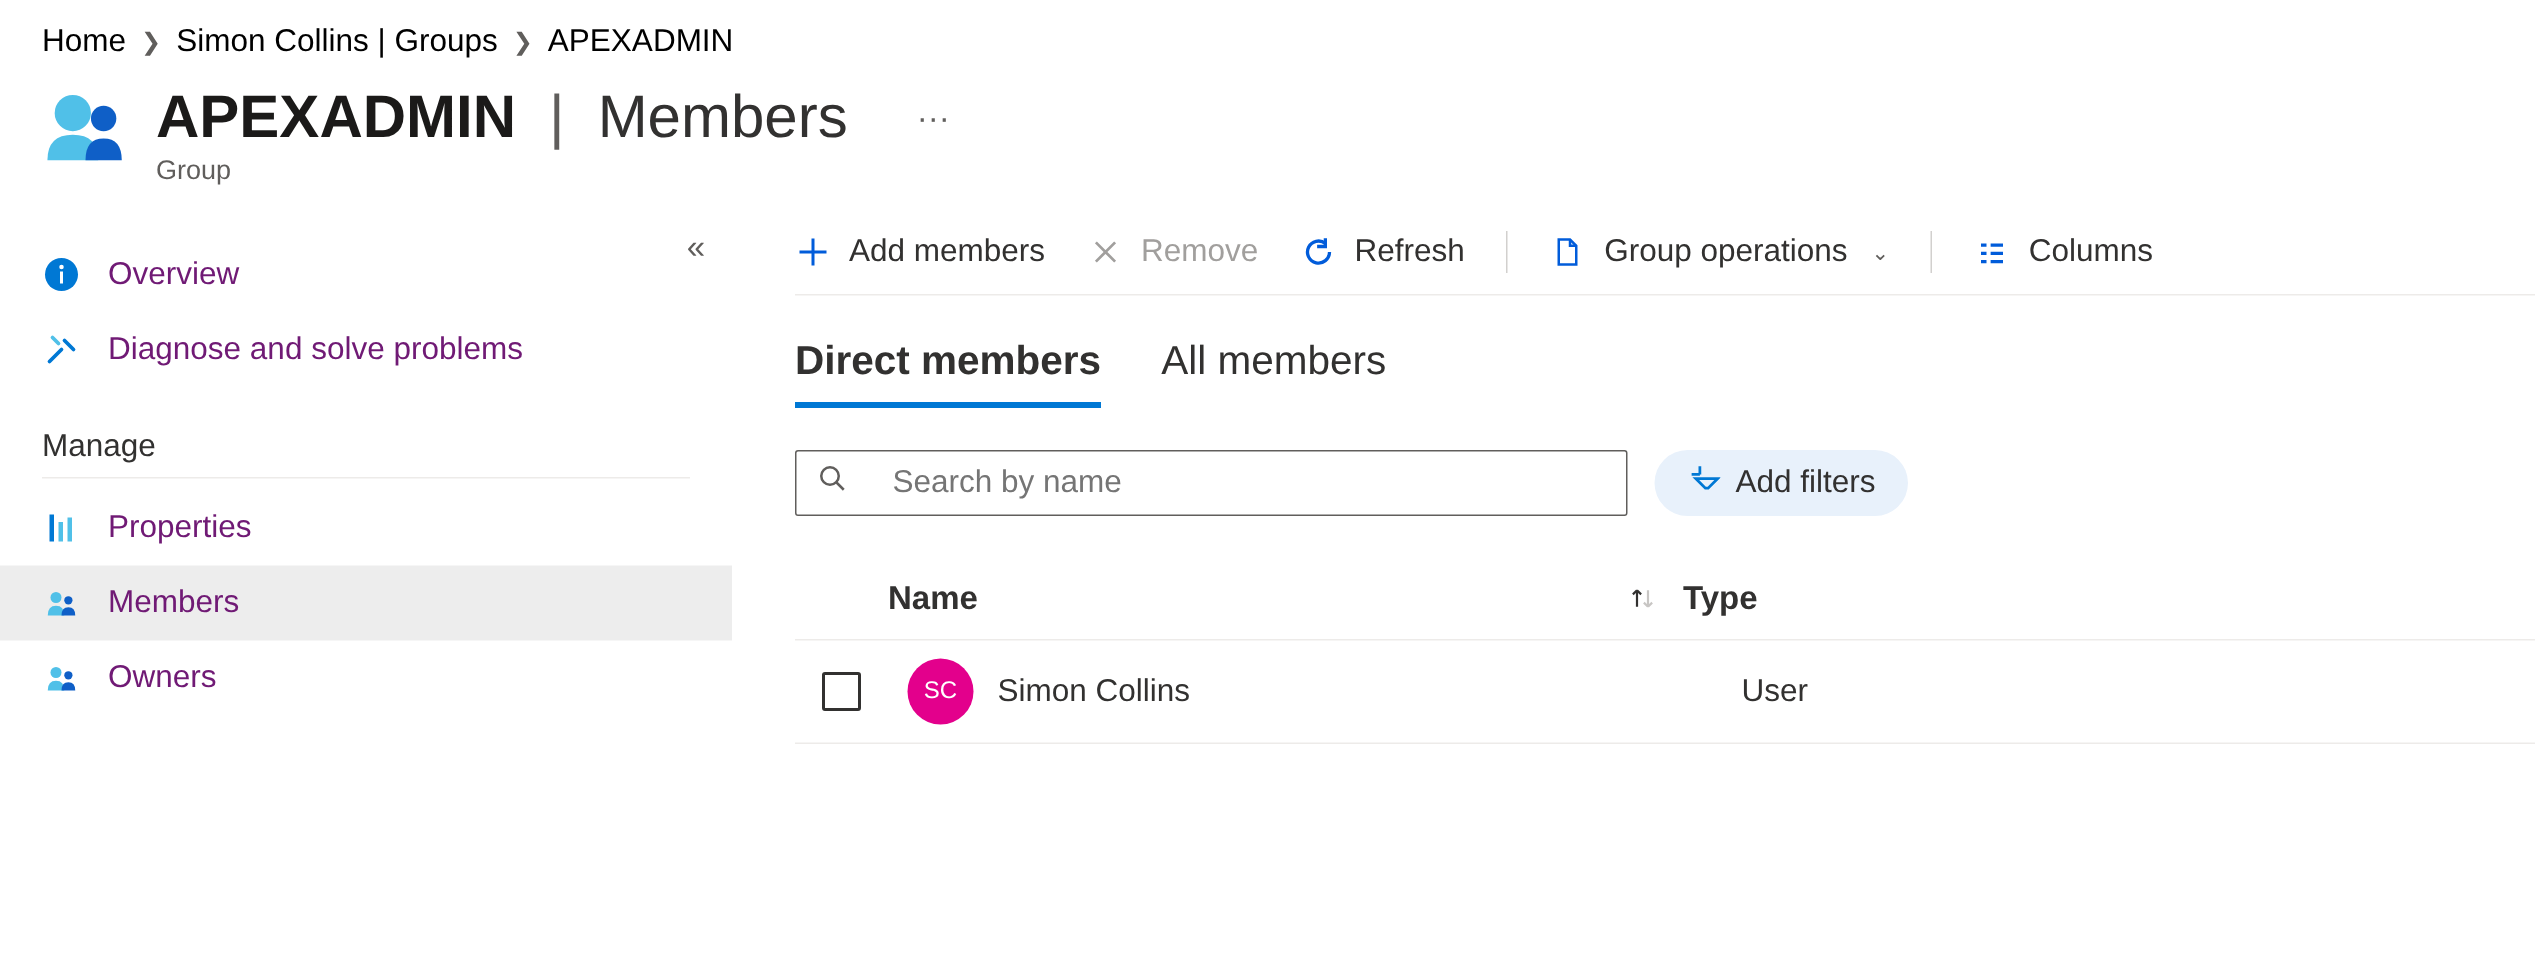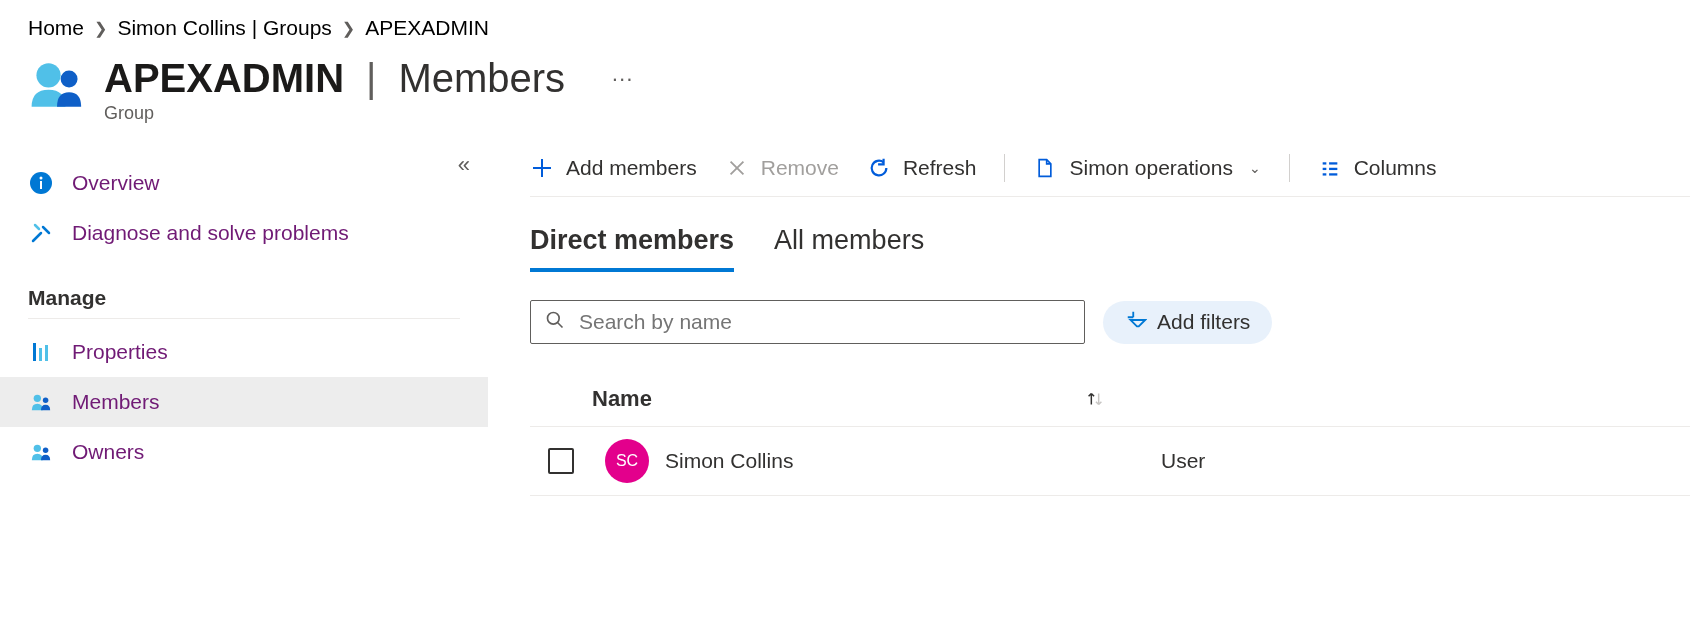--- a/index.html
+++ b/index.html
@@ -55,21 +55,21 @@
     padding: 12px 28px;
     font-size: 21px;
     cursor: pointer;
     color: #701a75;
   }
   .side-item-active { background: #ededed; }
   .side-icon { width: 26px; height: 26px; display:flex; align-items:center; justify-content:center; flex:none; }
   .side-heading {
     padding: 28px 28px 8px;
     font-size: 21px;
-    font-weight: 700;
+    font-weight: 400;
     color: #323130;
     border-bottom: 1px solid #edebe9;
     margin: 0 28px 8px;
     padding-left:0; padding-right:0;
   }
 
   .main { flex:1; padding: 0 0 0 42px; }
   .toolbar {
     display: flex;
     align-items: center;
@@ -90,21 +90,21 @@
 
   .tabs {
     display:flex; gap:40px; padding: 28px 0 0; font-size:27px;
   }
   .tab { padding-bottom: 12px; cursor:pointer; color:#323130; }
   .tab.active { font-weight:600; border-bottom: 4px solid #0078d4; }
   .searchrow {
     display:flex; align-items:center; gap:18px; padding: 28px 0 12px;
   }
   .searchbox {
-    display:flex; align-items:center; gap:12px;
+    display:flex; align-items:center; gap:28px;
     border:1px solid #605e5c; padding: 8px 14px; width:555px; font-size:21px;
     color:#605e5c; border-radius:2px;
   }
   .searchbox input {
     border:none; outline:none; font-size:21px; flex:1; background:transparent;
   }
   .addfilters {
     display:flex; align-items:center; gap:10px;
     background:#e8f1fb; padding:8px 22px; border-radius:22px;
     font-size:21px; cursor:pointer;
@@ -253,21 +253,21 @@
         <span>Refresh</span>
       </div>
       <div class="vsep"></div>
       <div class="tool">
         <span class="ticon blue">
           <svg viewBox="0 0 24 24" width="20" height="24">
               <path d="M5 2h9l5 5v15H5z" fill="none" stroke="currentColor" stroke-width="2"></path>
               <path d="M14 2v5h5" fill="none" stroke="currentColor" stroke-width="2"></path>
             </svg>
         </span>
-        <span>Simon operations</span>
+        <span>Group operations</span>
         <span class="chev-down">⌄</span>
       </div>
       <div class="vsep"></div>
       <div class="tool">
         <span class="ticon blue">
           <svg viewBox="0 0 24 24" width="22" height="22">
             <line x1="4" y1="7" x2="8" y2="7" stroke="currentColor" stroke-width="2.5"></line>
             <line x1="11" y1="7" x2="20" y2="7" stroke="currentColor" stroke-width="2.5"></line>
             <line x1="4" y1="13" x2="8" y2="13" stroke="currentColor" stroke-width="2.5"></line>
             <line x1="11" y1="13" x2="20" y2="13" stroke="currentColor" stroke-width="2.5"></line>
@@ -308,20 +308,21 @@
     <div class="table">
       <div class="thead">
         <div class="col-check"></div>
         <div class="col-name">Name</div>
         <div class="col-sort">
           <svg viewBox="0 0 24 24" width="22" height="22">
               <path d="M8 18V6M8 6l-3 3M8 6l3 3" stroke="#323130" stroke-width="1.6" fill="none"></path>
               <path d="M16 6v12M16 18l-3-3M16 18l3-3" stroke="#c8c6c4" stroke-width="1.6" fill="none"></path>
             </svg>
         </div>
+        <div class="col-type">Type</div>
       </div>
       <div class="trow">
         <div class="col-check">
           <div class="checkbox"></div>
         </div>
         <div class="col-name">
           <div class="avatar">SC</div>
           <span>Simon Collins</span>
         </div>
         <div class="col-sort"></div>

